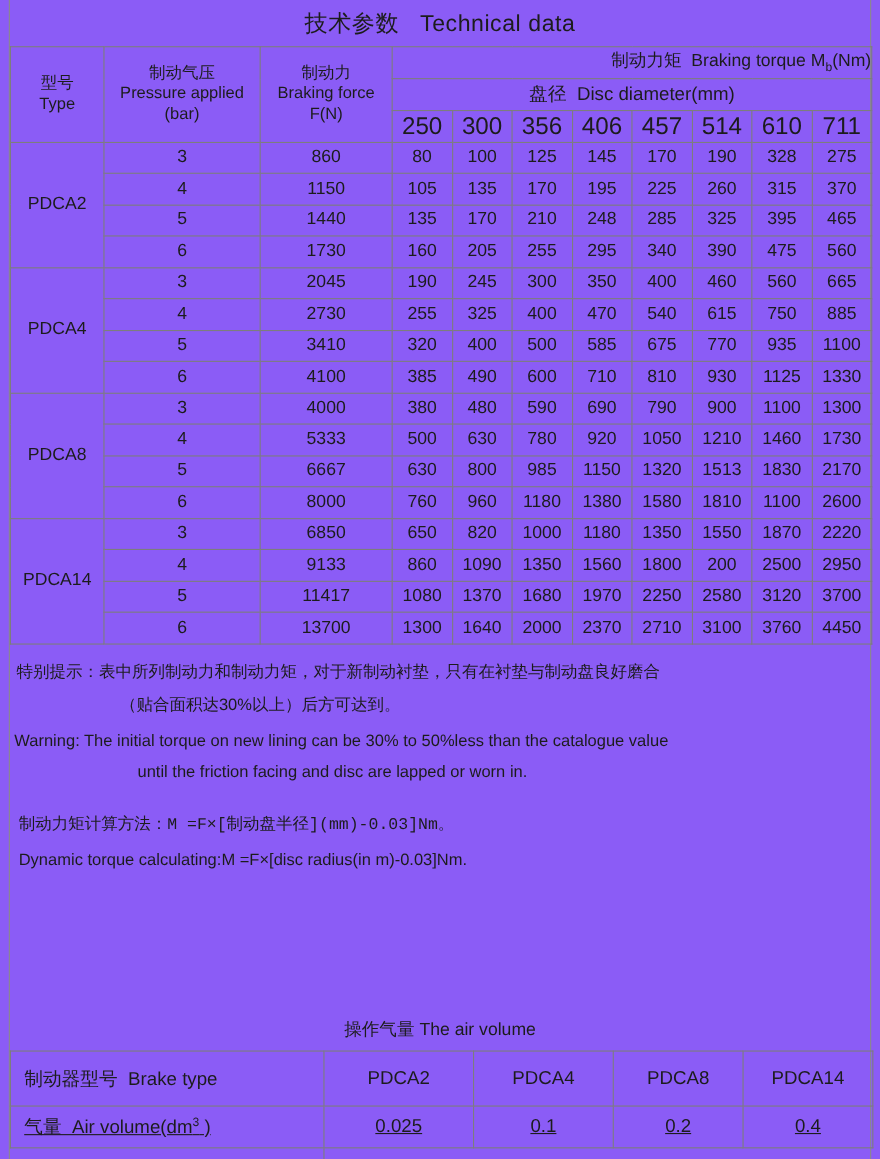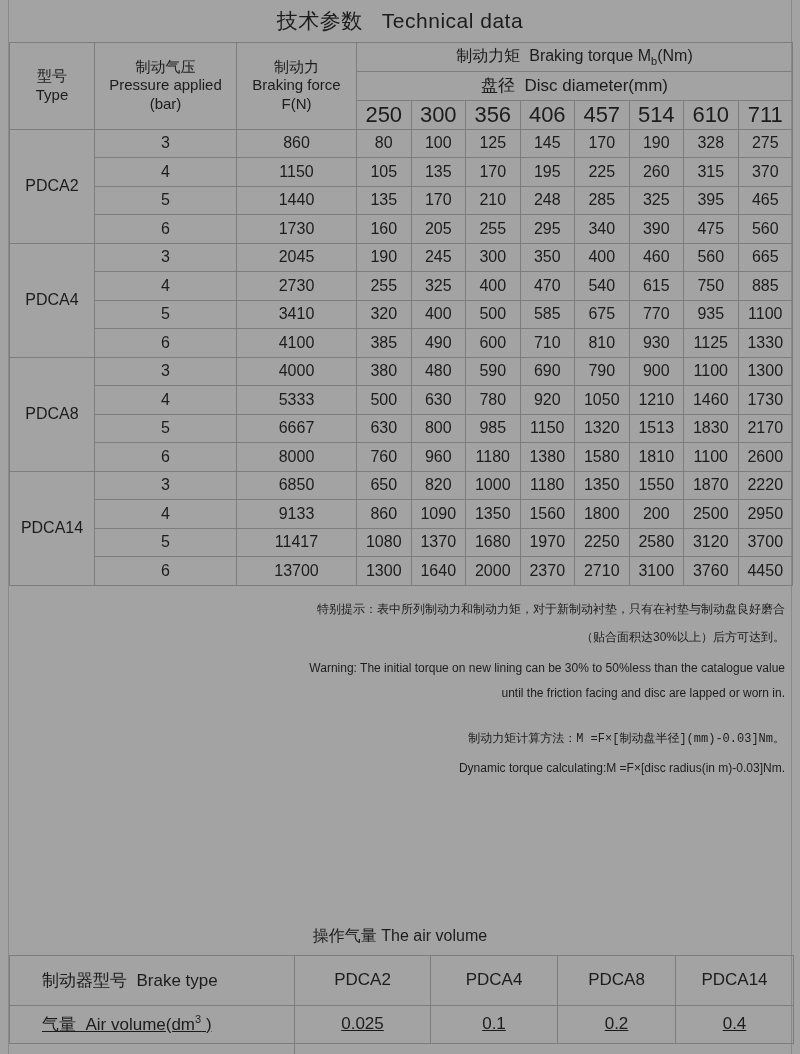--- a/index.html
+++ b/index.html
@@ -1,58 +1,58 @@
 <!DOCTYPE html>
 <html><head>
 <meta charset="utf-8">
 <style>
   html,body { margin:0; padding:0; background:#ffffff; }
   .page {
     width:800px; height:1054px; position:relative; overflow:hidden;
-    background:#a3a3a3; color:#1c1c1c;
+    background:#8b5cf6; color:#1c1c1c;
     font-family:"Liberation Sans","DejaVu Sans",sans-serif;
   }
   .frame {
     position:absolute; left:8px; top:0; width:784px; height:1054px;
     border-left:1px solid #8a8a8a; border-right:1px solid #8a8a8a;
     box-sizing:border-box;
   }
   .title-row {
     height:42px; display:flex; align-items:center; justify-content:center;
     font-size:21px; white-space:pre; letter-spacing:.5px;
   }
   table { border-collapse:collapse; width:100%; table-layout:fixed; }
   td,th {
     border:1px solid #7d7d7d; text-align:center; font-weight:normal;
     padding:0; overflow:hidden;
   }
   .main-table th { font-size:15px; line-height:1.25; }
-  .main-table .hdr-top { height:28px; white-space:pre; font-size:16px; }
+  .main-table .hdr-top { height:28px; white-space:pre; font-size:16px;text-align:right; }
   .main-table .hdr-mid { height:28px; white-space:pre; font-size:17px; }
   .main-table .hdr-dia { height:27px; font-size:22px; }
   .main-table td { font-size:16px; }
   .main-table tr.data-row { height:28.5px; }
   .type-cell { font-size:16px; }
   sub.msub { font-size:11px; }
   sup.vsup { font-size:11px; }
-  .notes { height:332px; box-sizing:border-box; padding:2px 6px 0 4px; font-size:12px;text-align:right; }
+  .notes { height:332px; box-sizing:border-box; padding:2px 6px 0 4px; font-size:15px; }
   .notes p { margin:0; }
   .n-zh1 { padding:13px 0 0 2px; }
   .n-zh2 { padding:11px 0 0 96px; }
   .n-en1 { padding:15px 0 0 0; }
   .n-en2 { padding:11px 0 0 112px; }
   .n-fzh { padding:30px 0 0 4px;font-family:Liberation Mono, monospace; }
   .n-fen { padding:14px 0 0 4px; }
   .air-title {
     height:37px; display:flex; align-items:center; justify-content:center;
     font-size:16px; white-space:pre;
   }
   .air-table .hdr-row { height:50px; font-size:17px; }
   .air-table .val-row { height:38px; font-size:17px;text-decoration:underline; }
-  .air-label { text-align:left; padding-left:32px; white-space:pre; }
+  .air-label { text-align:left; padding-left:12px; white-space:pre; }
   .partial-row { height:13px; display:flex; }
   .partial-col { width:285px; border-right:1px solid #7d7d7d; height:13px; }
 </style>
 </head>
 <body>
 
 <div class="page">
  <div class="frame">
 
   <div class="title-row">技术参数   Technical data</div>

